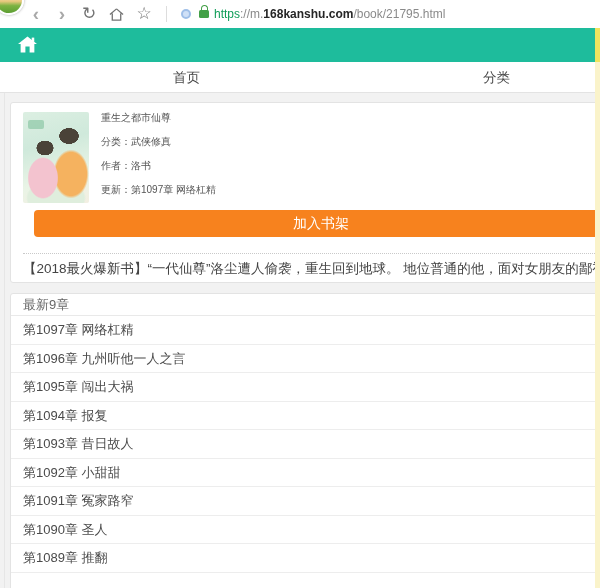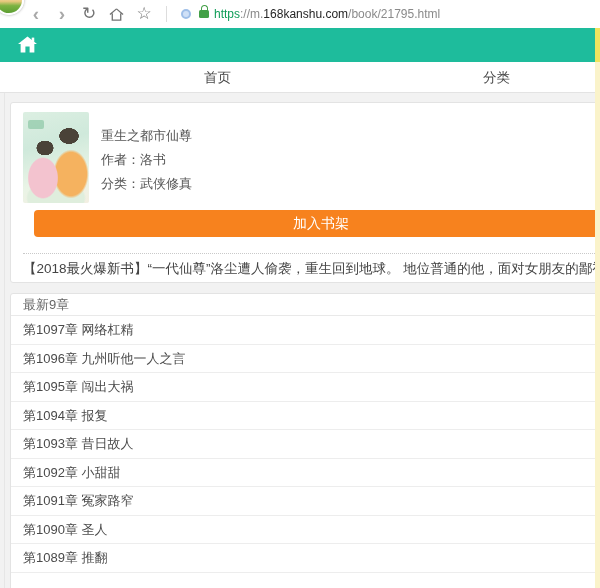--- a/index.html
+++ b/index.html
@@ -15,52 +15,52 @@
   .tb-ic { position:absolute; top:0; height:28px; line-height:28px; text-align:center;
     color:#8a8a8a; font-size:16px; cursor:default; }
   .nav-arrow { color:#a9a9a9; font-size:19px; font-weight:bold; }
   .tb-sep { position:absolute; left:166px; top:6px; width:1px; height:16px; background:#ddd; }
   .siteinfo { position:absolute; left:181px; top:9px; width:10px; height:10px; border-radius:50%;
     background:#cfe0f7; border:2px solid #9fbfe8; }
   .lock { position:absolute; left:199px; top:10px; width:10px; height:8px; background:#43a047; border-radius:1.5px; }
   .lock:before { content:""; position:absolute; left:1.5px; top:-5px; width:7px; height:7px;
     border:1.5px solid #43a047; border-bottom:none; border-radius:4px 4px 0 0; box-sizing:border-box; }
   .url { position:absolute; left:214px; top:0; height:28px; line-height:28px; font-size:12px; white-space:nowrap; }
-  .u-green { color:#0f9d58; } .u-gray { color:#8a8a8a; } .u-dark { color:#262626; font-weight:normal; }
+  .u-green { color:#0f9d58; } .u-gray { color:#8a8a8a; } .u-dark { color:#262626; font-weight:bold; }
 
   
   .greenbar { position:absolute; top:28px; left:0; width:600px; height:34px; background:#1ebc9c; }
   .greenbar svg { position:absolute; left:18px; top:8px; }
 
   .topnav { position:absolute; top:62px; left:0; width:600px; height:31px; background:#fff;
     border-bottom:1px solid #e3e3e3; }
   .topnav .item { position:absolute; top:0; height:31px; line-height:31px; font-size:13.5px;
     color:#4a4a4a; cursor:pointer; }
-  .nav-home { left:173px;margin-left:31px; } .nav-cat { left:483px; }
+  .nav-home { left:173px; } .nav-cat { left:483px; }
 
   .pagebg { position:absolute; top:93px; left:0; width:600px; height:495px; background:#f2f2f2; }
   .leftline { position:absolute; top:93px; left:4px; width:1px; height:495px; background:#e6e6e6; }
 
   
   .card { position:absolute; left:10px; width:620px; background:#fff;
     border:1px solid #e3e3e3; border-radius:3px; }
   .card-book { top:102px; height:181px; }
 
   .cover { position:absolute; left:12px; top:9px; width:66px; height:91px; border-radius:2px;
     background:
       radial-gradient(14px 12px at 22px 36px, #4a4238 60%, transparent 62%),
       radial-gradient(16px 13px at 46px 24px, #4a4238 60%, transparent 62%),
       radial-gradient(22px 30px at 20px 66px, #f3c3cf 65%, transparent 70%),
       radial-gradient(26px 36px at 48px 62px, #f5b25f 60%, transparent 68%),
       radial-gradient(40px 26px at 33px 86px, #dfeedd 70%, transparent 75%),
       linear-gradient(165deg,#dcefe2 0%,#cfe9db 35%,#e9f4e6 70%,#f3efe2 100%); }
   .cover .wm { position:absolute; left:5px; top:8px; width:16px; height:9px; border-radius:2px;
     background:rgba(120,190,150,.55); filter:blur(.4px); }
 
-  .meta { position:absolute; left:90px; top:21px; font-size:13px; color:#555; }
+  .meta { position:absolute; left:90px; top:3px; font-size:10px; color:#555; }
   .meta div { height:24px; line-height:24px; white-space:nowrap; }
   .btitle { color:#555; }
 
   .shelf-btn { position:absolute; left:23px; top:107px; width:574px; height:27px;
     background:#f7821e; border:none; border-radius:4px; color:#fff; font-size:14px;
     line-height:27px; text-align:center; cursor:pointer;
     font-family:"Liberation Sans","DejaVu Sans",sans-serif; }
 
   .dotline { position:absolute; left:12px; right:14px; top:150px; height:0;
     border-top:1px dotted #c9c9c9; }
@@ -112,22 +112,23 @@
 
   <div class="pagebg"></div>
   <div class="leftline"></div>
 
   <div class="card card-book">
     <div class="cover">
       <div class="wm"></div>
     </div>
     <div class="meta">
       <div class="btitle">重生之都市仙尊</div>
+      <div><span>分类：</span><span>武侠修真</span></div>
       <div><span>作者：</span><span>洛书</span></div>
-      <div><span>分类：</span><span>武侠修真</span></div>
+      <div><span>更新：</span><span>第1097章 网络杠精</span></div>
     </div>
     <button class="shelf-btn">加入书架</button>
     <div class="dotline"></div>
     <div class="desc">【2018最火爆新书】“一代仙尊”洛尘遭人偷袭，重生回到地球。 地位普通的他，面对女朋友的鄙视，情敌的嘲讽，父母</div>
   </div>
 
   <div class="card card-chapters">
     <div class="ch-head">最新9章</div>
     <div class="ch-row">第1097章 网络杠精</div>
     <div class="ch-row">第1096章 九州听他一人之言</div>

